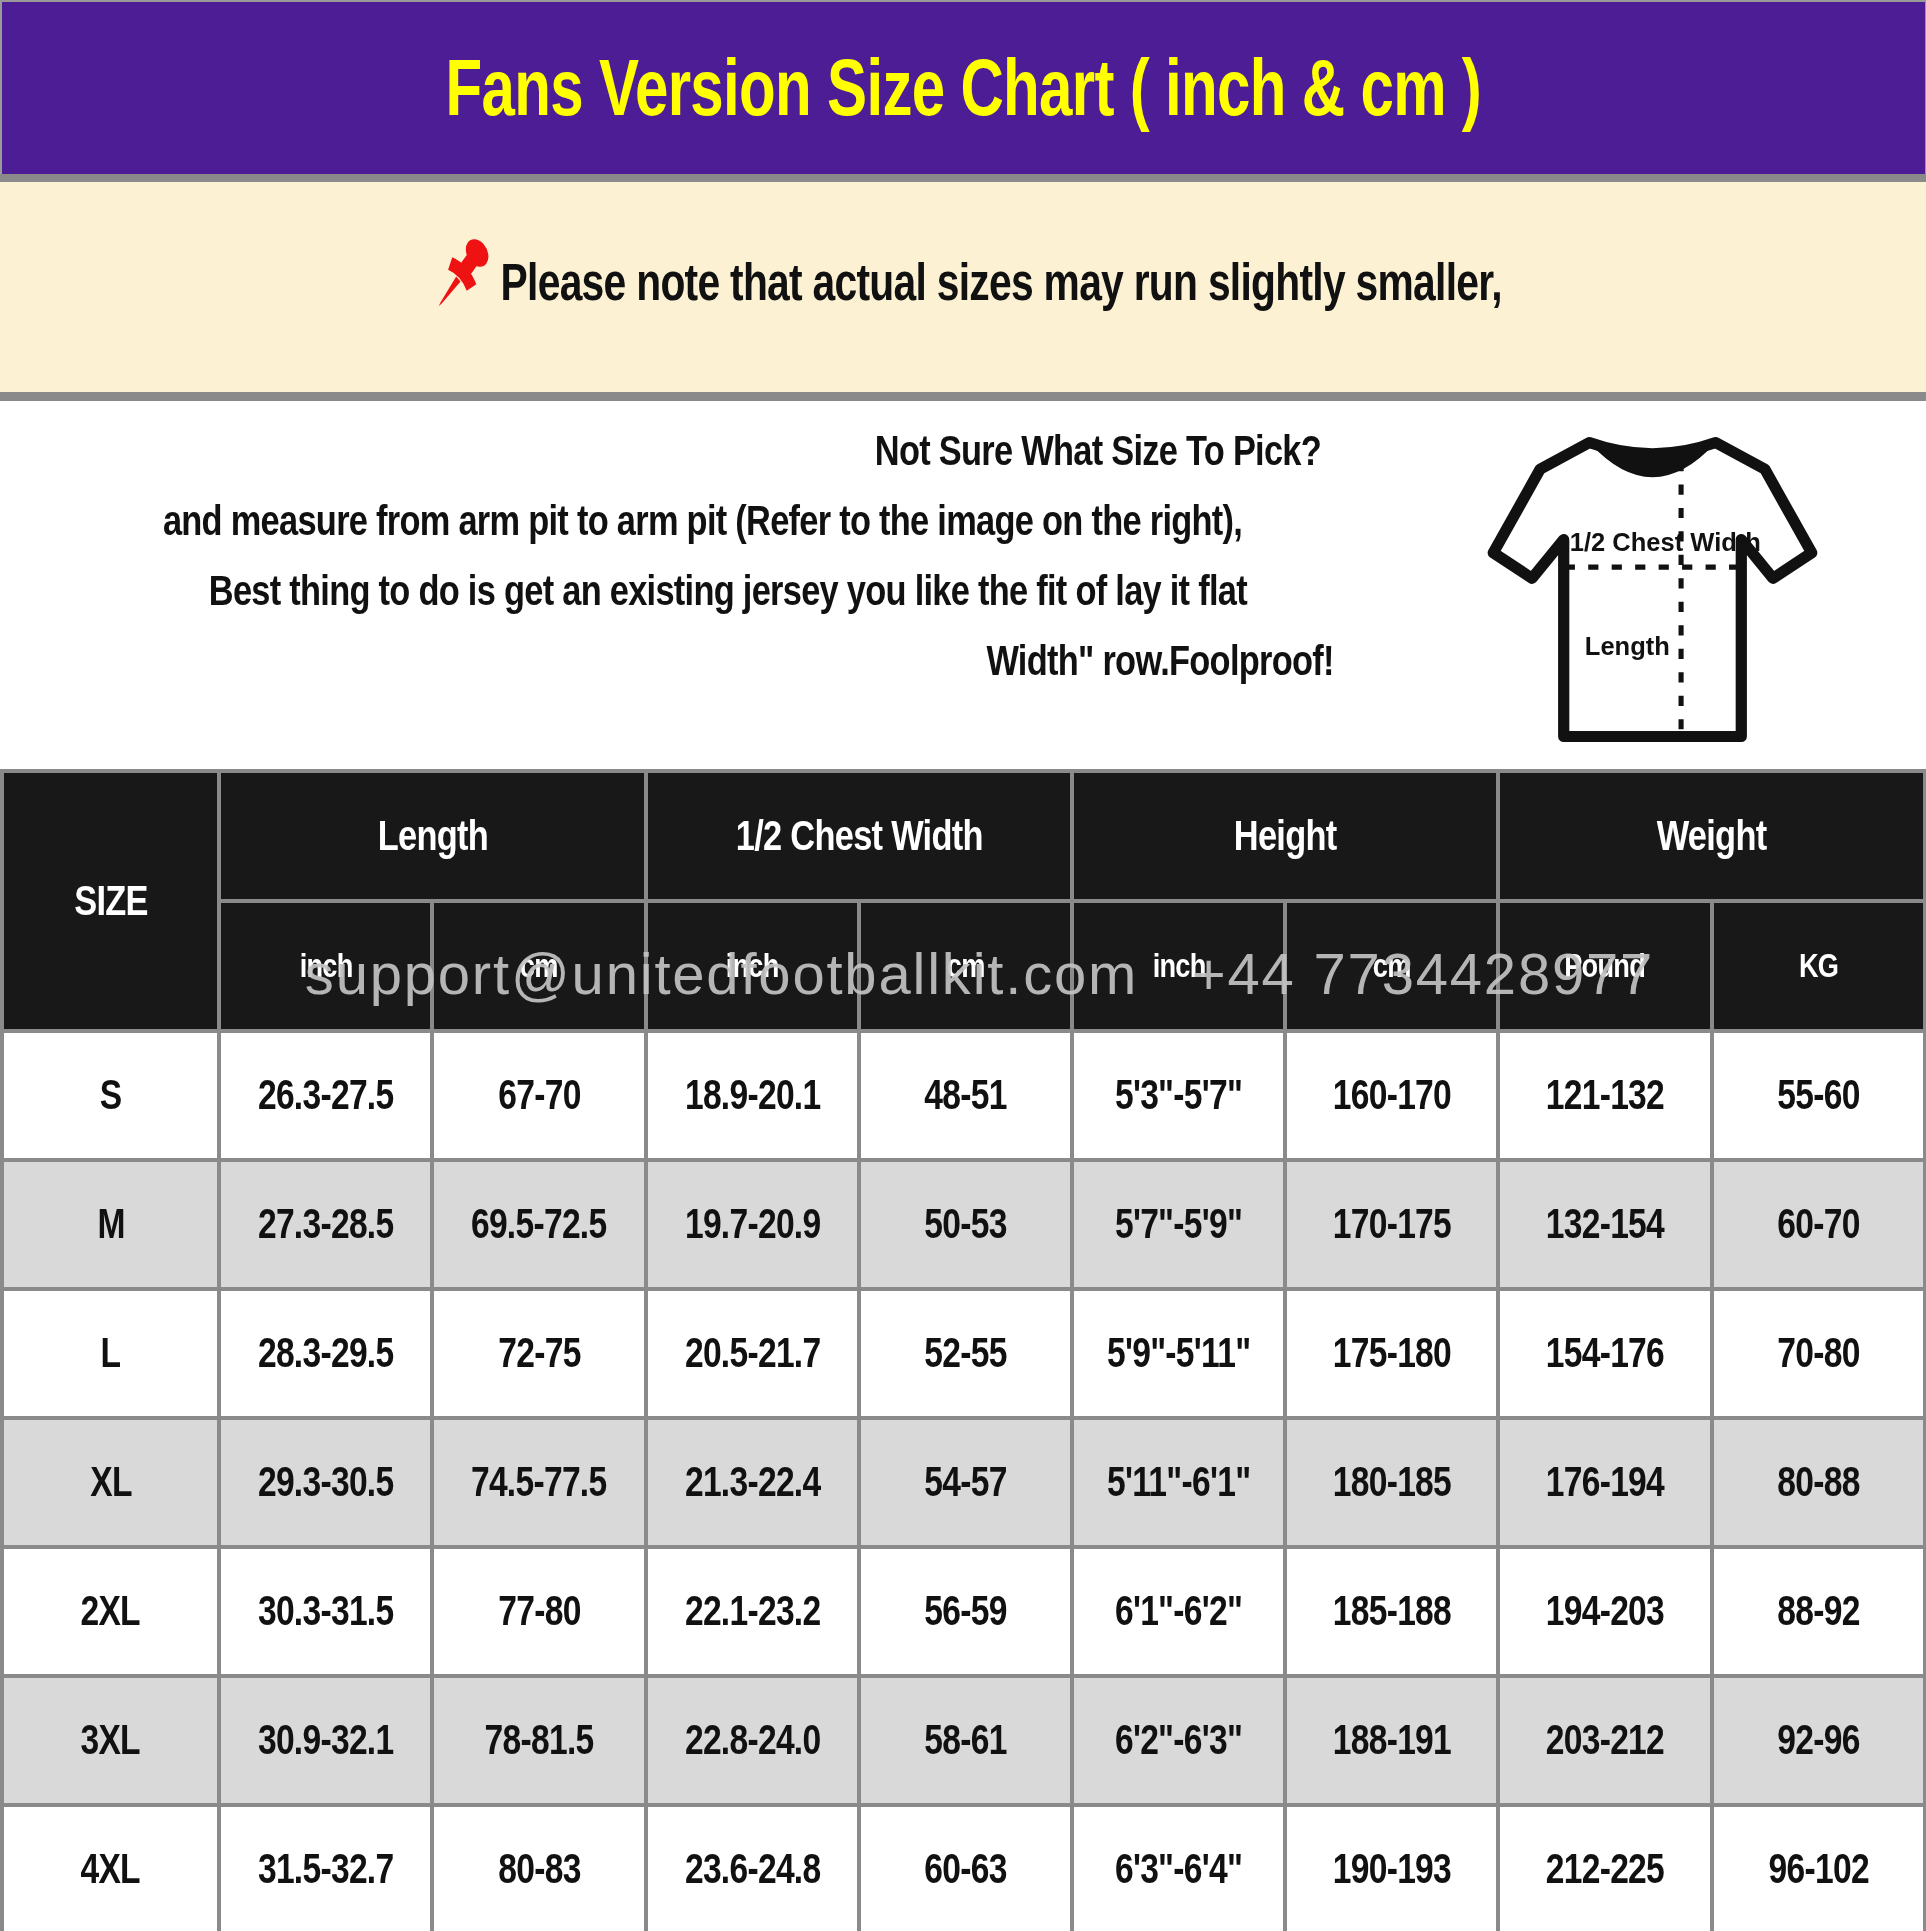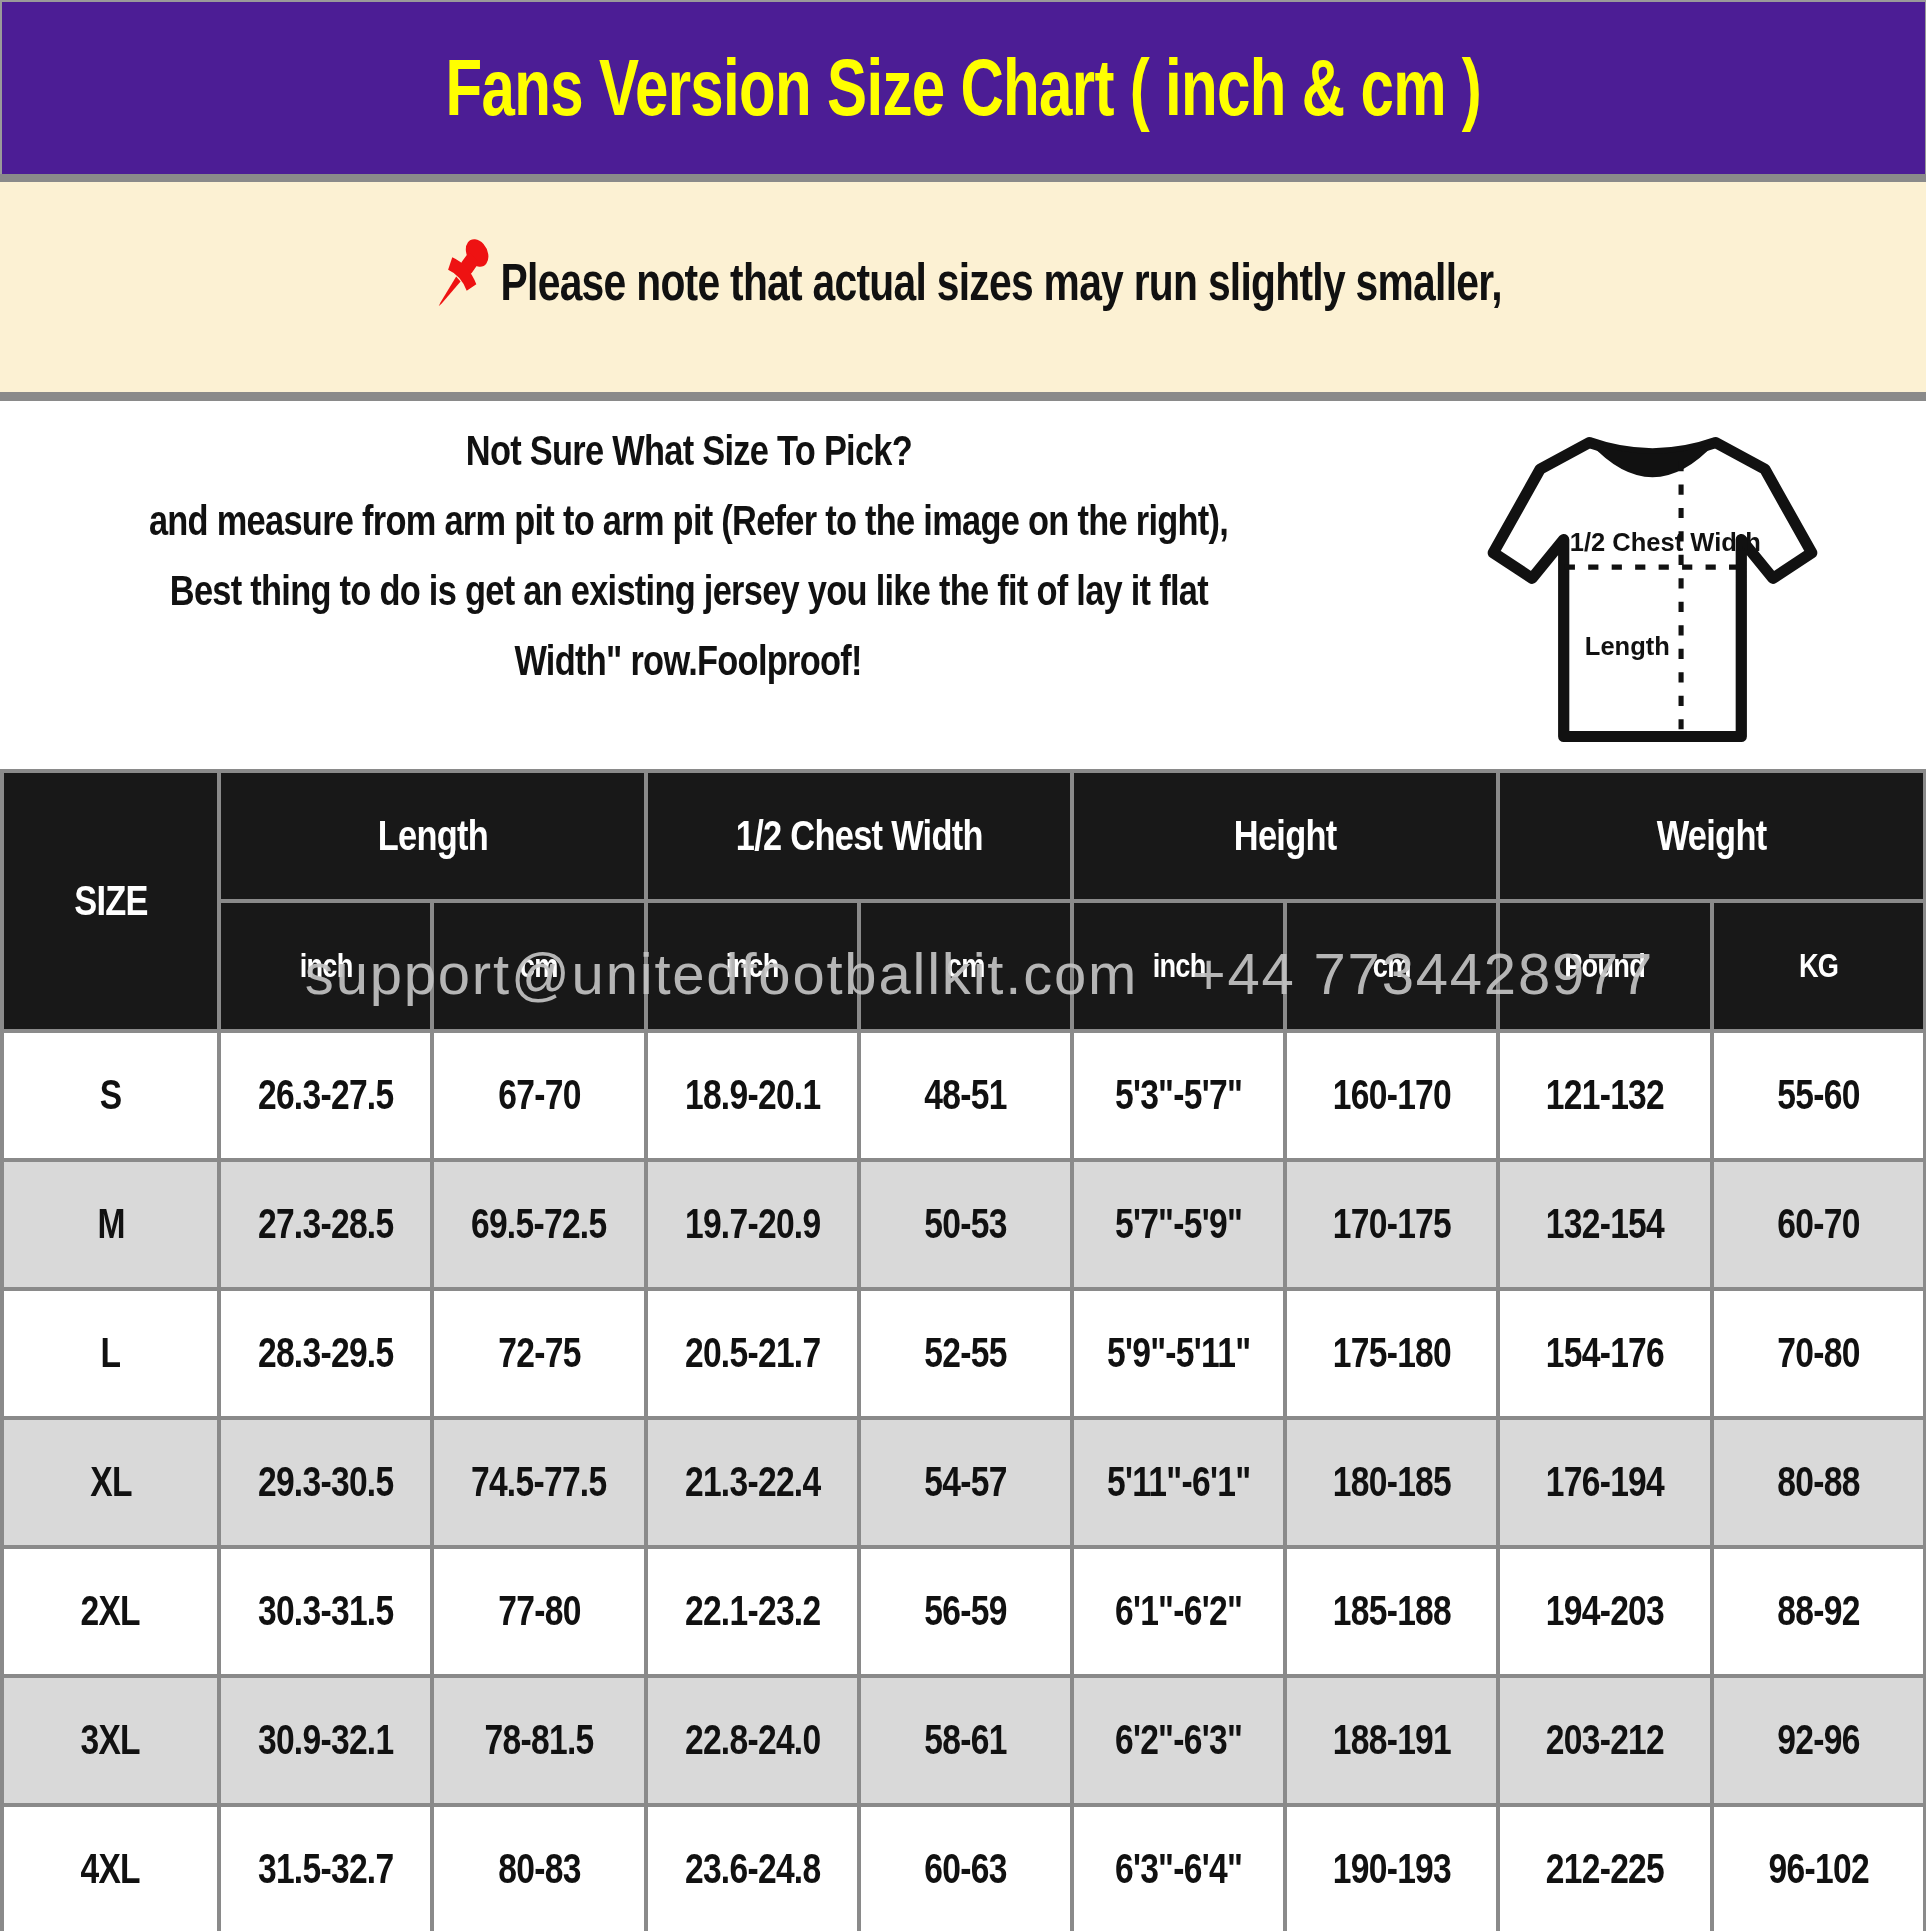--- a/index.html
+++ b/index.html
@@ -37,21 +37,21 @@
   .pin-wrap { display:inline-block; vertical-align:-24px; margin-right:1.8px; }
   .arrow {
     display:inline-block; width:35px; height:55px; background:#111;
     clip-path:polygon(50% 0, 100% 44%, 71% 44%, 71% 100%, 29% 100%, 29% 44%, 0 44%);
     margin-left:16.5px; vertical-align:-5.5px;
   }
 
   
   .instructions { height:368px; background:#fff; display:flex; }
   .inst-text {
-    width:1377px; padding-top:14.7px; text-align:center;
+    width:1377px; padding-top:14.7px; text-align:right;
   }
   .inst-text p {
     font-size:43px; font-weight:bold; line-height:70px; white-space:nowrap;
   }
   .shirt { margin-top:13px; margin-left:auto; margin-right:77px; }
   .shirt svg text { font-family:"Liberation Sans","DejaVu Sans",sans-serif; }
 
   
   .table-wrap { position:relative; }
   table.size-chart {

